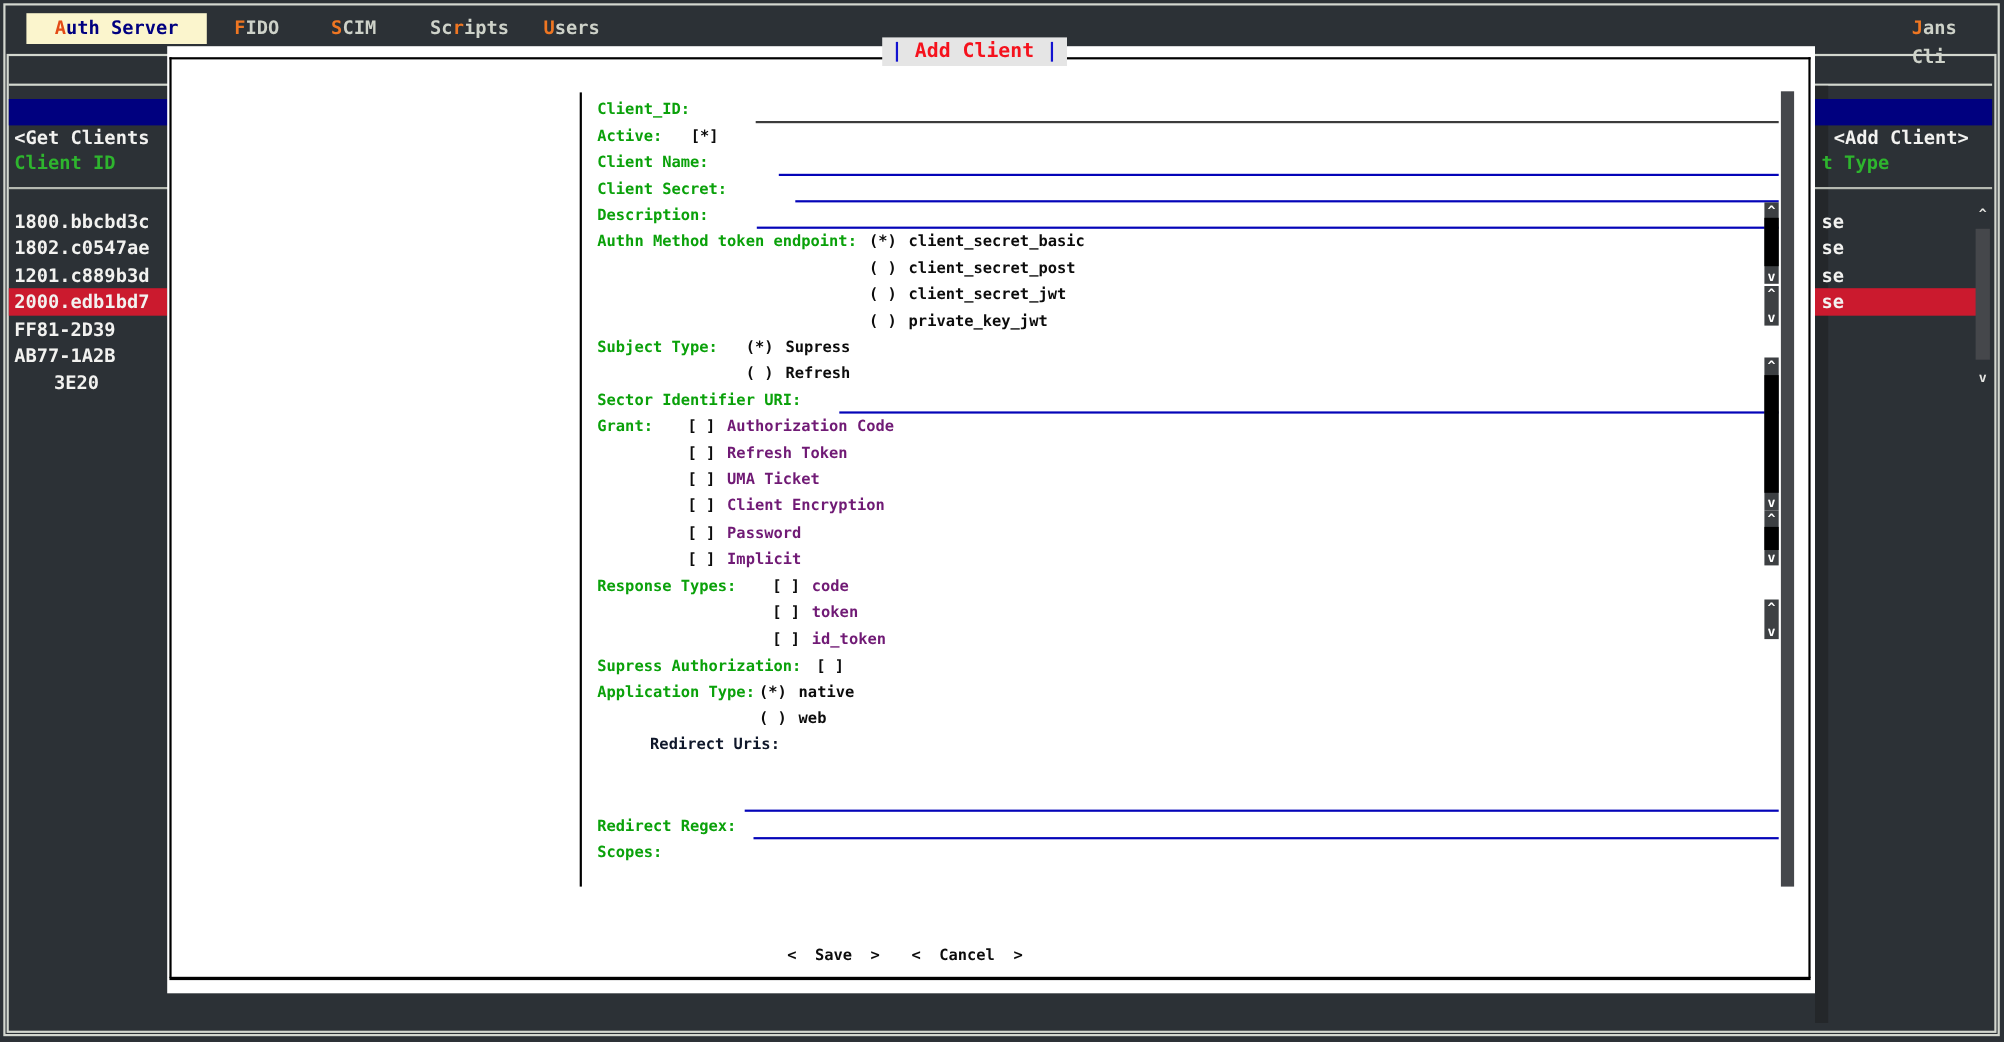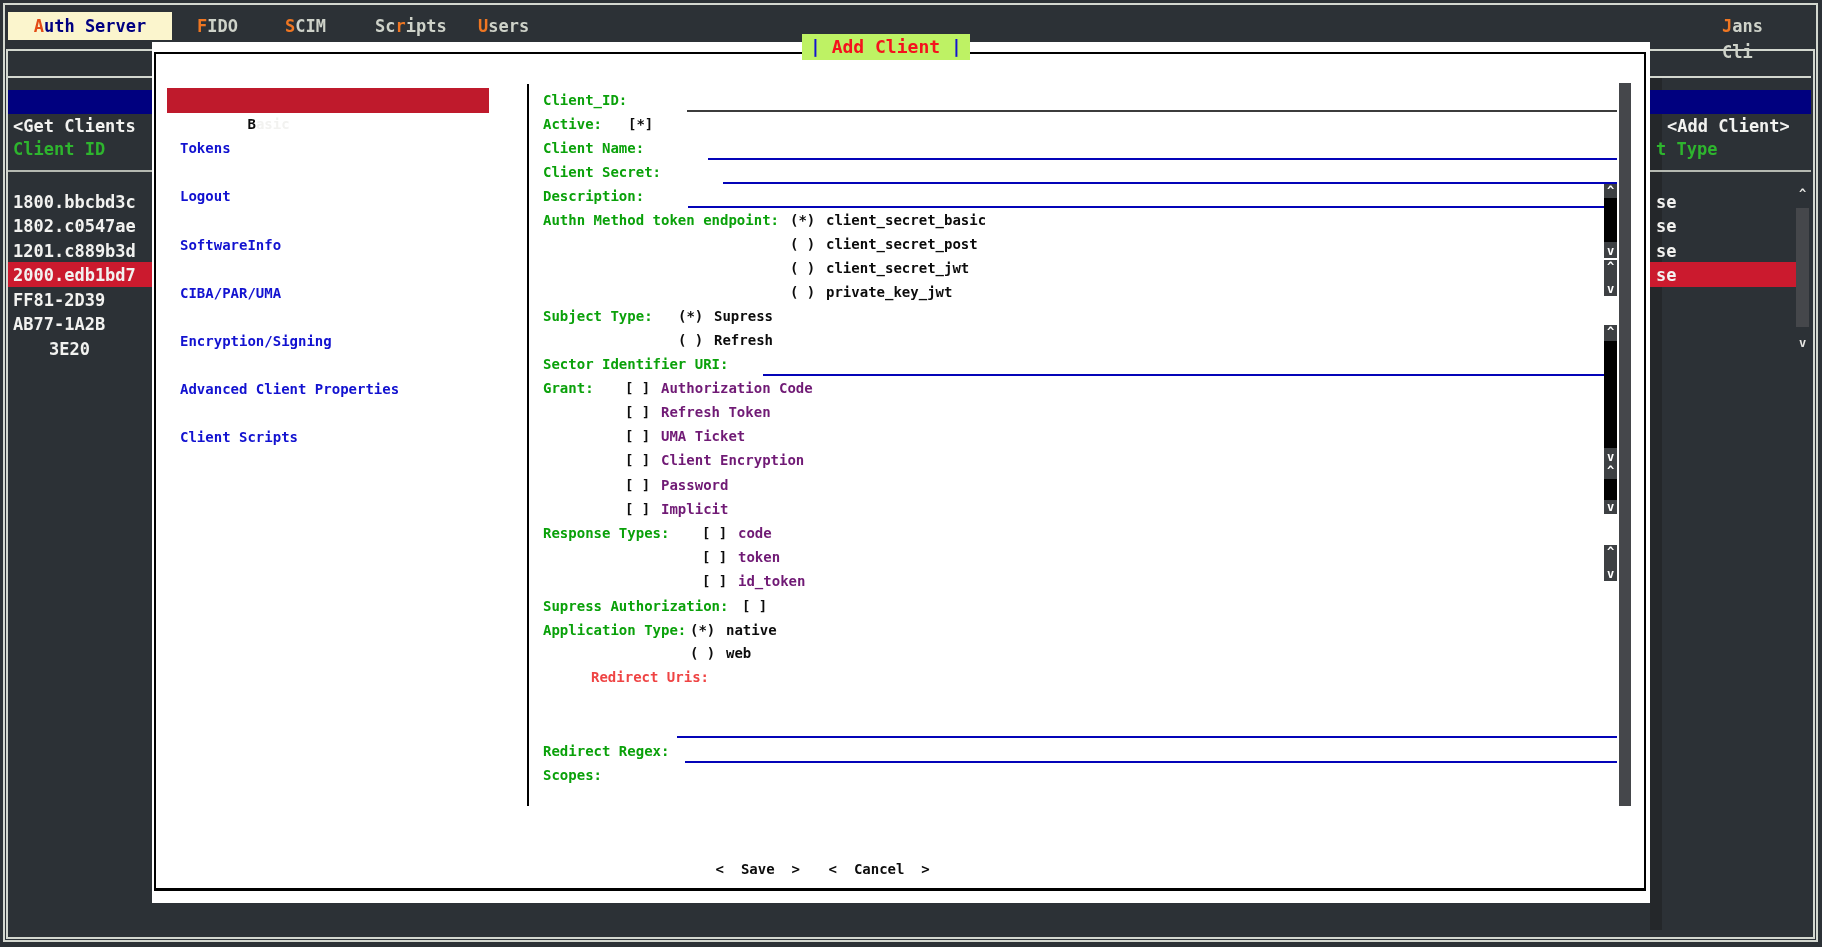--- a/index.html
+++ b/index.html
@@ -4,40 +4,40 @@
 <style>
   html,body{margin:0;padding:0;background:#1f2327;}
   .screen{position:relative;width:1822px;height:947px;background:#2c3136;overflow:hidden;
           font-family:"DejaVu Sans Mono",monospace;font-weight:700;}
   .abs{position:absolute;}
   
   .tx{position:absolute;font:700 14px/24px "DejaVu Sans Mono",monospace;white-space:pre;color:#0c0c0c;}
   .t17{font:700 17px/26px "DejaVu Sans Mono",monospace;}
   .t18{font:700 18px/26px "DejaVu Sans Mono",monospace;}
   .wh{color:#f2f2f0;} .grnD{color:#2eb52e;} .grn{color:#0aa10a;} .blu{color:#1212d0;}
-  .red{color:#701a75;} .maroon{color:#ef4444;padding-left:48px;} .blk{color:#0c0c0c;} .navyt{color:#000080;}
+  .red{color:#701a75;} .maroon{color:#0f172a;padding-left:48px;} .blk{color:#0c0c0c;} .navyt{color:#000080;}
   .menu-hot{color:#ef7622;} .menu-norm{color:#ced2c9;}
   .ul{position:absolute;height:2px;background:#0404b8;}
   .ulgray{background:#3c3c3c;}
   .sb-track{position:absolute;width:13px;background:#3d4043;}
   .sb-arrow{position:absolute;width:13px;text-align:center;font:700 12px/12px "DejaVu Sans Mono",monospace;color:#ffffff;}
   .sb-thumb{position:absolute;left:0;width:13px;background:#000;}
   .line{position:absolute;background:#d3d7cf;}
   .blkline{position:absolute;background:#000;}
 </style>
 </head>
 <body>
 
 <div class="screen">
 
   <div class="abs" style="left:3px;top:3px;width:1811px;height:935px;border:2px solid #d3d7cf;"></div>
   <div class="abs" style="left:6px;top:49px;width:1805px;height:886px;border:2px solid #d3d7cf;"></div>
   <div class="line" style="left:8px;top:76px;width:1803px;height:2px;"></div>
 
-  <div class="abs" style="left:0;top:0;width:1730px;height:44px;">
+  <div class="abs" style="left:16px;top:0;width:1730px;height:44px;">
     <div class="abs t17" style="left:8px;top:12px;width:164px;height:28px;background:#fbf5cd;text-align:center;line-height:28px;">
       <span style="color:#e34b16;">A</span><span class="navyt">uth Server</span>
     </div>
     <div class="abs t17" style="left:197px;top:13px;height:26px;">
       <span class="menu-hot">F</span><span class="menu-norm">IDO</span>
     </div>
     <div class="abs t17" style="left:285px;top:13px;height:26px;">
       <span class="menu-hot">S</span><span class="menu-norm">CIM</span>
     </div>
     <div class="abs t17" style="left:375px;top:13px;height:26px;">
@@ -83,39 +83,26 @@
     <div class="abs sb-arrow" style="left:1796px;top:293px;color:#e6e6e3;">v</div>
   </div>
 
   <div class="abs" style="left:152px;top:42px;width:1498px;height:861px;background:#ffffff;">
 
     <div class="blkline" style="left:2px;top:10px;width:1492px;height:2px;"></div>
     <div class="blkline" style="left:2px;top:10px;width:2px;height:837px;"></div>
     <div class="blkline" style="left:1492px;top:10px;width:2px;height:837px;"></div>
     <div class="blkline" style="left:2px;top:846px;width:1492px;height:3px;"></div>
 
-    <div class="abs t18" style="left:650px;top:-8px;height:26px;background:#bef264;padding:0 8px;">
+    <div class="abs t18" style="left:650px;top:-8px;height:26px;background:#e5e5e5;padding:0 8px;">
       <span class="blu">|</span>
       <span style="color:#f5121d;"> </span><span style="color:#f5121d;">Add Client</span><span style="color:#f5121d;"> </span>
       <span class="blu">|</span>
     </div>
 
-    <div class="abs" style="left:0;top:0;width:375px;height:800px;">
-      <div class="abs" style="left:15px;top:46px;width:322px;height:25px;background:#bf1a2c;"></div>
-      <div class="abs tx" style="left:28px;top:46px;">
-        <span style="color:#0c0c0c;">B</span><span class="wh">asic</span>
-      </div>
-      <div class="abs tx blu" style="left:28px;top:94px;">Tokens</div>
-      <div class="abs tx blu" style="left:28px;top:142px;">Logout</div>
-      <div class="abs tx blu" style="left:28px;top:191px;">SoftwareInfo</div>
-      <div class="abs tx blu" style="left:28px;top:239px;">CIBA/PAR/UMA</div>
-      <div class="abs tx blu" style="left:28px;top:287px;">Encryption/Signing</div>
-      <div class="abs tx blu" style="left:28px;top:335px;">Advanced Client Properties</div>
-      <div class="abs tx blu" style="left:28px;top:383px;">Client Scripts</div>
-    </div>
 
     <div class="blkline" style="left:375px;top:42px;width:2px;height:722px;"></div>
 
     <div class="abs" style="left:1467px;top:41px;width:12px;height:723px;background:#45474b;"></div>
 
     <div class="abs tx grn" style="left:391px;top:46px;">Client_ID:</div>
     <div class="ul ulgray" style="left:535px;top:68px;width:930px;"></div>
 
     <div class="abs tx grn" style="left:391px;top:70px;">Active:</div>
     <div class="abs tx blk" style="left:476px;top:70px;">[*]</div>

